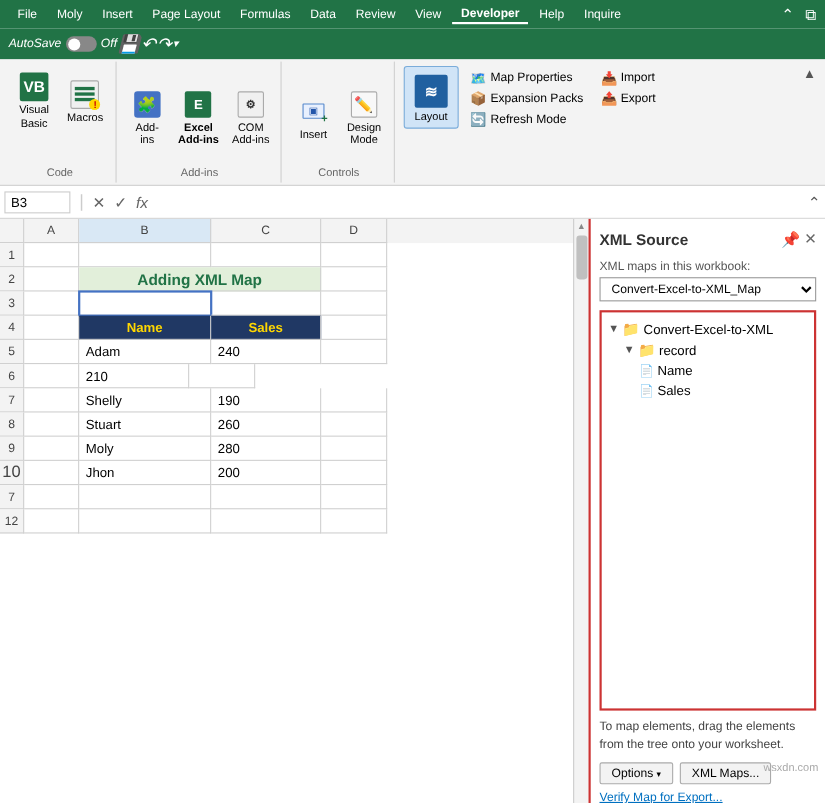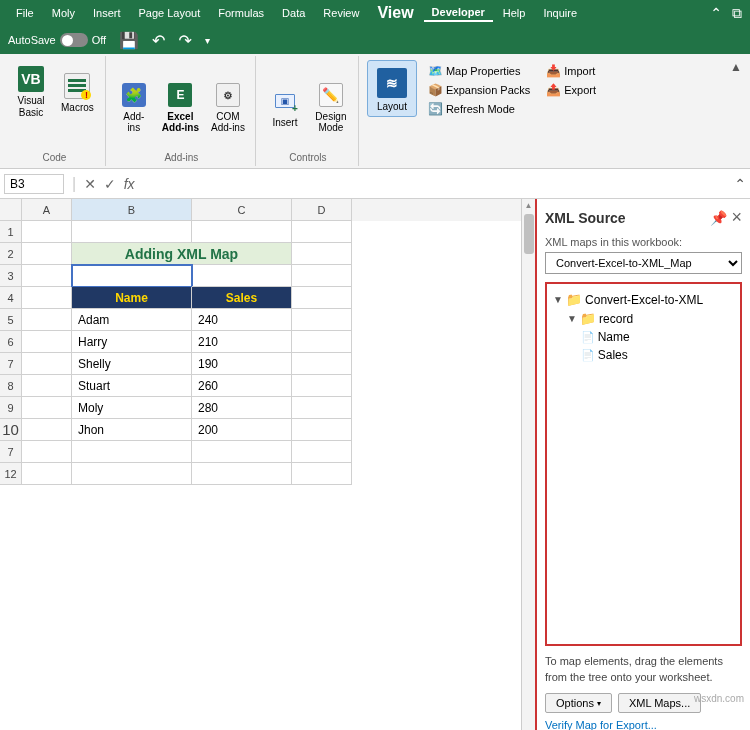--- a/index.html
+++ b/index.html
@@ -9,30 +9,30 @@
 <body>
 
 <div style="background:#217346; height:26px; display:flex; align-items:center; padding:0 8px; gap:2px;">
   <span style="color:#fff; font-size:11px; padding:2px 8px; cursor:pointer;">File</span>
   <span style="color:#fff; font-size:11px; padding:2px 8px; cursor:pointer;">Moly</span>
   <span style="color:#fff; font-size:11px; padding:2px 8px; cursor:pointer;">Insert</span>
   <span style="color:#fff; font-size:11px; padding:2px 8px; cursor:pointer;">Page Layout</span>
   <span style="color:#fff; font-size:11px; padding:2px 8px; cursor:pointer;">Formulas</span>
   <span style="color:#fff; font-size:11px; padding:2px 8px; cursor:pointer;">Data</span>
   <span style="color:#fff; font-size:11px; padding:2px 8px; cursor:pointer;">Review</span>
-  <span style="color:#fff; font-size:16px; padding:2px 8px; cursor:pointer;font-weight:bold;">View</span>
+  <span style="color:#fff; font-size:11px; padding:2px 8px; cursor:pointer;">View</span>
   <span style="color:#fff; font-size:11px; padding:2px 8px; border-bottom:2px solid #fff; font-weight:600; cursor:pointer;">Developer</span>
   <span style="color:#fff; font-size:11px; padding:2px 8px; cursor:pointer;">Help</span>
   <span style="color:#fff; font-size:11px; padding:2px 8px; cursor:pointer;">Inquire</span>
   <span style="flex:1;"></span>
   <span style="color:#fff; font-size:14px; cursor:pointer;">⌃</span>
   <span style="color:#fff; font-size:14px; cursor:pointer; margin-left:8px;">⧉</span>
 </div>
 
-<div style="background:#217346; height:28px; display:flex; align-items:center; padding:0 8px; gap:13px;">
+<div style="background:#217346; height:28px; display:flex; align-items:center; padding:0 8px; gap:1px;font-style:italic;">
   <div style="display:flex; align-items:center; gap:4px; cursor:pointer;">
     <span style="color:#fff; font-size:11px;">AutoSave</span>
     <div style="background:#888; border-radius:8px; width:28px; height:14px; display:flex; align-items:center; padding:1px 2px;">
       <div style="background:#fff; border-radius:50%; width:11px; height:11px;"></div>
     </div>
     <span style="color:#fff; font-size:11px;">Off</span>
   </div>
   <span style="color:#fff; font-size:16px; cursor:pointer;">💾</span>
   <span style="color:#fff; font-size:16px; cursor:pointer;">↶</span>
   <span style="color:#fff; font-size:16px; cursor:pointer;">↷</span>
@@ -221,21 +221,20 @@
       <div style="width:22px; height:22px; background:#f3f3f3; border-right:1px solid #d0d0d0; border-bottom:1px solid #d0d0d0; display:flex; align-items:center; justify-content:center; font-size:11px; color:#444; flex-shrink:0;">5</div>
       <div style="width:50px; height:22px; border-right:1px solid #d0d0d0; border-bottom:1px solid #d0d0d0; flex-shrink:0;"></div>
       <div style="width:120px; height:22px; border-right:1px solid #d0d0d0; border-bottom:1px solid #d0d0d0; padding:0 6px; display:flex; align-items:center; font-size:12px; flex-shrink:0;">Adam</div>
       <div style="width:100px; height:22px; border-right:1px solid #d0d0d0; border-bottom:1px solid #d0d0d0; padding:0 6px; display:flex; align-items:center; font-size:12px; flex-shrink:0;">240</div>
       <div style="width:60px; height:22px; border-right:1px solid #d0d0d0; border-bottom:1px solid #d0d0d0; flex-shrink:0;"></div>
     </div>
 
     <div style="display:flex; flex-shrink:0;">
       <div style="width:22px; height:22px; background:#f3f3f3; border-right:1px solid #d0d0d0; border-bottom:1px solid #d0d0d0; display:flex; align-items:center; justify-content:center; font-size:11px; color:#444; flex-shrink:0;">6</div>
       <div style="width:50px; height:22px; border-right:1px solid #d0d0d0; border-bottom:1px solid #d0d0d0; flex-shrink:0;"></div>
-      <div style="width:120px; height:22px; border-right:1px solid #d0d0d0; border-bottom:1px solid #d0d0d0; padding:0 6px; display:flex; align-items:center; font-size:12px; flex-shrink:0;">Harry</div>
       <div style="width:100px; height:22px; border-right:1px solid #d0d0d0; border-bottom:1px solid #d0d0d0; padding:0 6px; display:flex; align-items:center; font-size:12px; flex-shrink:0;">210</div>
       <div style="width:60px; height:22px; border-right:1px solid #d0d0d0; border-bottom:1px solid #d0d0d0; flex-shrink:0;"></div>
     </div>
 
     <div style="display:flex; flex-shrink:0;">
       <div style="width:22px; height:22px; background:#f3f3f3; border-right:1px solid #d0d0d0; border-bottom:1px solid #d0d0d0; display:flex; align-items:center; justify-content:center; font-size:11px; color:#444; flex-shrink:0;">7</div>
       <div style="width:50px; height:22px; border-right:1px solid #d0d0d0; border-bottom:1px solid #d0d0d0; flex-shrink:0;"></div>
       <div style="width:120px; height:22px; border-right:1px solid #d0d0d0; border-bottom:1px solid #d0d0d0; padding:0 6px; display:flex; align-items:center; font-size:12px; flex-shrink:0;">Shelly</div>
       <div style="width:100px; height:22px; border-right:1px solid #d0d0d0; border-bottom:1px solid #d0d0d0; padding:0 6px; display:flex; align-items:center; font-size:12px; flex-shrink:0;">190</div>
       <div style="width:60px; height:22px; border-right:1px solid #d0d0d0; border-bottom:1px solid #d0d0d0; flex-shrink:0;"></div>

